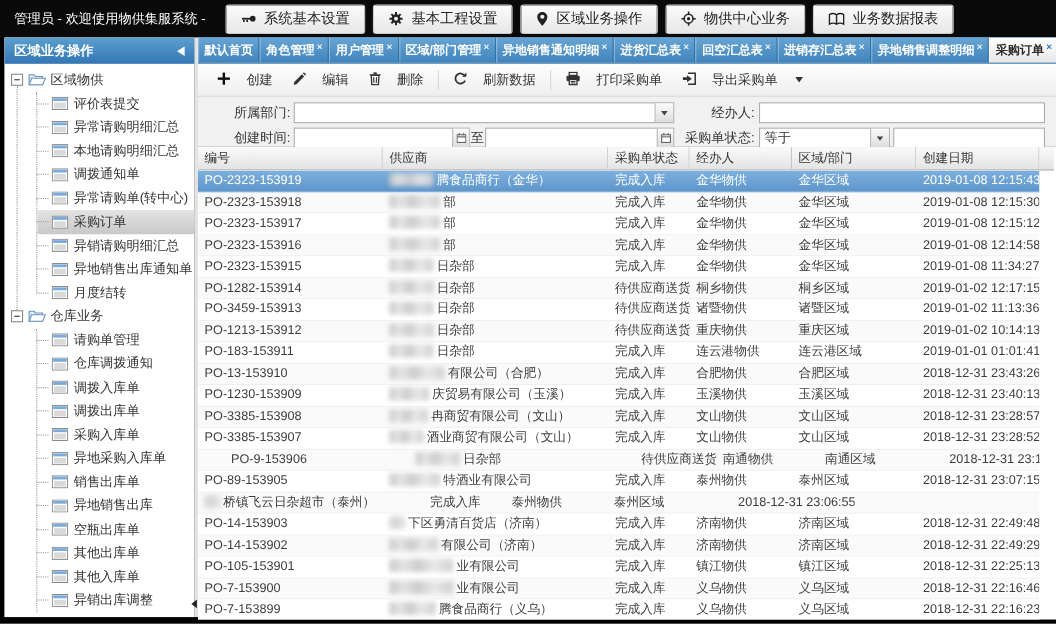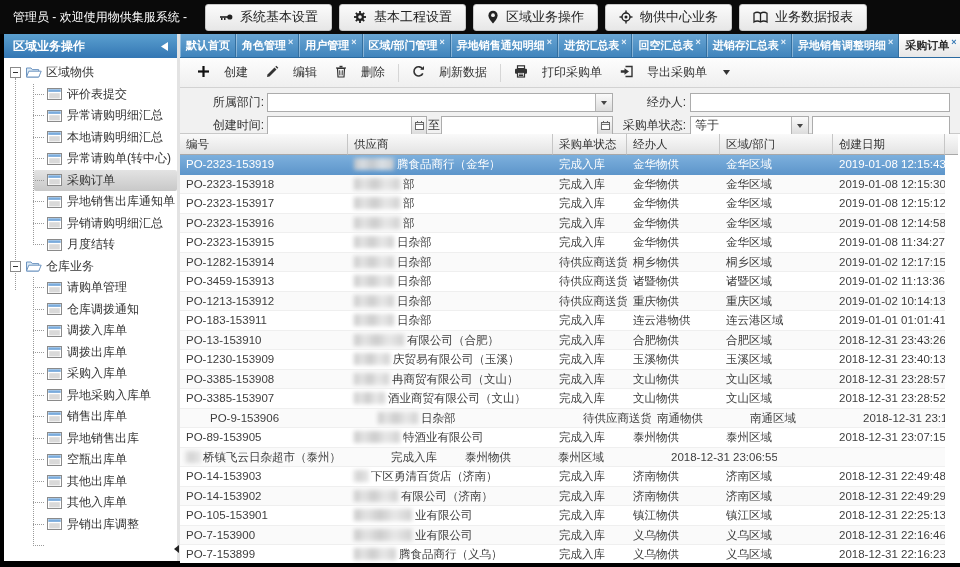--- a/index.html
+++ b/index.html
@@ -206,20 +206,32 @@
             </div>
             <div class="trow leaf">
               <div class="leaf-inner">
                 <span class="tree-icon">
                   <svg width="15" height="12" viewBox="0 0 15 12">
                     <rect x="0.5" y="0.5" width="14" height="11" fill="#fff" stroke="#8a8a8a"></rect>
                     <rect x="1.3" y="1.3" width="12.4" height="2.6" fill="#7aabdc"></rect>
                     <rect x="2.2" y="5.2" width="10.6" height="5.2" fill="#d9d9d9"></rect>
                   </svg>
                 </span>
+                <span>调拨通知单</span>
+              </div>
+            </div>
+            <div class="trow leaf">
+              <div class="leaf-inner">
+                <span class="tree-icon">
+                  <svg width="15" height="12" viewBox="0 0 15 12">
+                    <rect x="0.5" y="0.5" width="14" height="11" fill="#fff" stroke="#8a8a8a"></rect>
+                    <rect x="1.3" y="1.3" width="12.4" height="2.6" fill="#7aabdc"></rect>
+                    <rect x="2.2" y="5.2" width="10.6" height="5.2" fill="#d9d9d9"></rect>
+                  </svg>
+                </span>
                 <span>异常请购单(转中心)</span>
               </div>
             </div>
             <div class="trow leaf selected">
               <div class="leaf-inner">
                 <span class="tree-icon">
                   <svg width="15" height="12" viewBox="0 0 15 12">
                     <rect x="0.5" y="0.5" width="14" height="11" fill="#fff" stroke="#8a8a8a"></rect>
                     <rect x="1.3" y="1.3" width="12.4" height="2.6" fill="#7aabdc"></rect>
                     <rect x="2.2" y="5.2" width="10.6" height="5.2" fill="#d9d9d9"></rect>
@@ -230,33 +242,33 @@
             </div>
             <div class="trow leaf">
               <div class="leaf-inner">
                 <span class="tree-icon">
                   <svg width="15" height="12" viewBox="0 0 15 12">
                     <rect x="0.5" y="0.5" width="14" height="11" fill="#fff" stroke="#8a8a8a"></rect>
                     <rect x="1.3" y="1.3" width="12.4" height="2.6" fill="#7aabdc"></rect>
                     <rect x="2.2" y="5.2" width="10.6" height="5.2" fill="#d9d9d9"></rect>
                   </svg>
                 </span>
+                <span>异销请购明细汇总</span>
+              </div>
+            </div>
+            <div class="trow leaf">
+              <div class="leaf-inner">
+                <span class="tree-icon">
+                  <svg width="15" height="12" viewBox="0 0 15 12">
+                    <rect x="0.5" y="0.5" width="14" height="11" fill="#fff" stroke="#8a8a8a"></rect>
+                    <rect x="1.3" y="1.3" width="12.4" height="2.6" fill="#7aabdc"></rect>
+                    <rect x="2.2" y="5.2" width="10.6" height="5.2" fill="#d9d9d9"></rect>
+                  </svg>
+                </span>
                 <span>异地销售出库通知单</span>
-              </div>
-            </div>
-            <div class="trow leaf">
-              <div class="leaf-inner">
-                <span class="tree-icon">
-                  <svg width="15" height="12" viewBox="0 0 15 12">
-                    <rect x="0.5" y="0.5" width="14" height="11" fill="#fff" stroke="#8a8a8a"></rect>
-                    <rect x="1.3" y="1.3" width="12.4" height="2.6" fill="#7aabdc"></rect>
-                    <rect x="2.2" y="5.2" width="10.6" height="5.2" fill="#d9d9d9"></rect>
-                  </svg>
-                </span>
-                <span>异销请购明细汇总</span>
               </div>
             </div>
             <div class="trow leaf">
               <div class="leaf-inner">
                 <span class="tree-icon">
                   <svg width="15" height="12" viewBox="0 0 15 12">
                     <rect x="0.5" y="0.5" width="14" height="11" fill="#fff" stroke="#8a8a8a"></rect>
                     <rect x="1.3" y="1.3" width="12.4" height="2.6" fill="#7aabdc"></rect>
                     <rect x="2.2" y="5.2" width="10.6" height="5.2" fill="#d9d9d9"></rect>
                   </svg>

